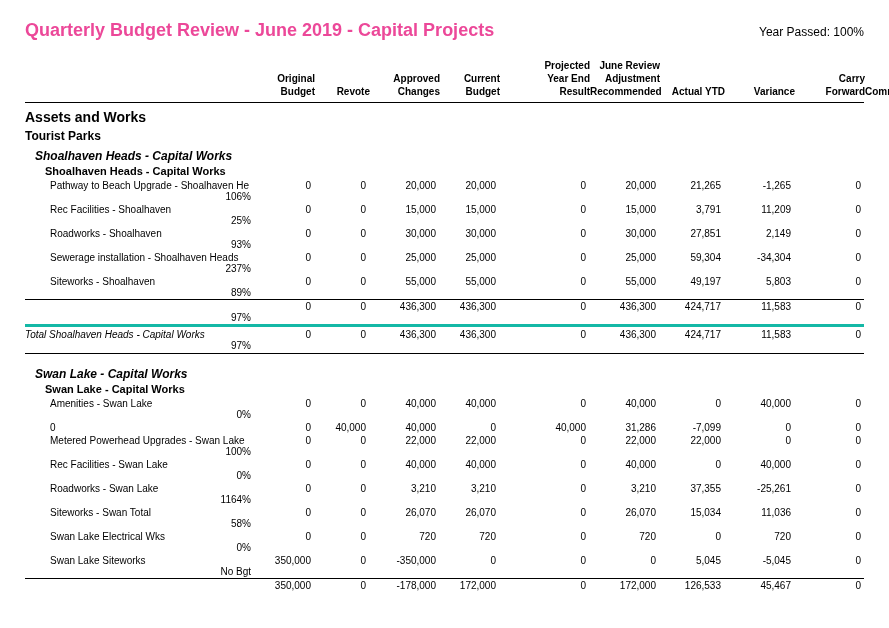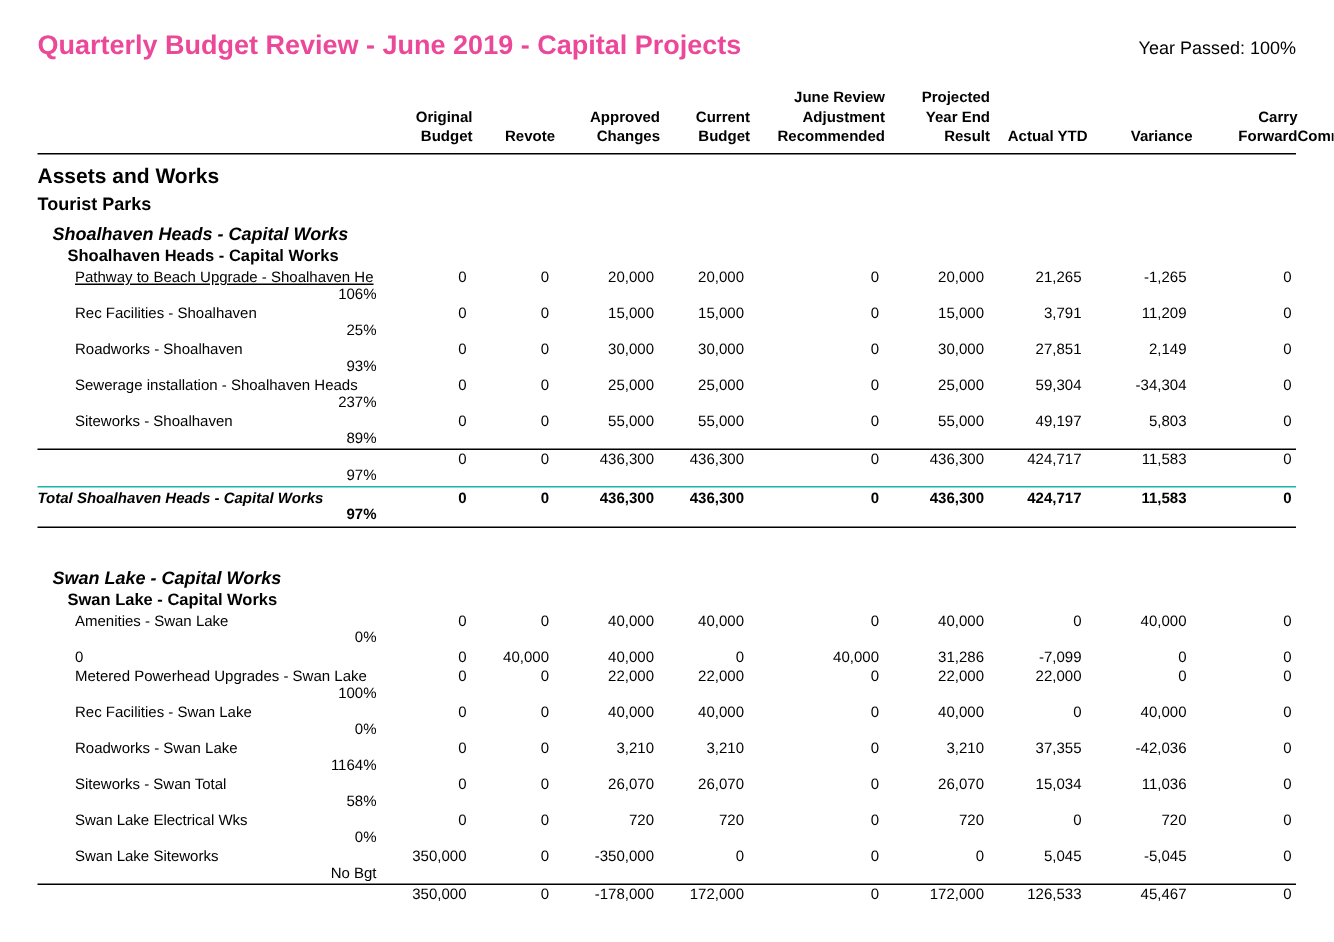--- a/index.html
+++ b/index.html
@@ -89,25 +89,25 @@
     }
     .subtotal-row .cell:first-child {
       text-align: left;
       padding-left: 0;
       padding-right: 0;
     }
     .total-row {
       display: grid;
       grid-template-columns: 230px 60px 55px 70px 60px 90px 70px 65px 70px 70px 65px;
       font-size: 10px;
-      font-weight: bold;
+      font-weight: normal;
       padding: 2px 0;
-      border-top: 1px solid #14b8a6;
+      border-top: 3px solid #14b8a6;
       border-bottom: 1px solid #000;
-      margin-bottom: 16px;
+      margin-bottom: 3px;
     }
     .total-row .cell {
       text-align: right;
       padding-right: 4px;
     }
     .total-row .cell:first-child {
       text-align: left;
       padding-left: 0;
       padding-right: 0;
     }
@@ -122,39 +122,39 @@
   <span class="page-title">Quarterly Budget Review - June 2019 - Capital Projects</span>
   <span class="year-passed">Year Passed: 100%</span>
 </div>
 
 <div class="col-headers">
   <div class="col-header" style="text-align:left;"></div>
   <div class="col-header">Original<br>Budget</div>
   <div class="col-header">Revote</div>
   <div class="col-header">Approved<br>Changes</div>
   <div class="col-header">Current<br>Budget</div>
+  <div class="col-header">Projected<br>Year End<br>Result</div>
   <div class="col-header">June Review<br>Adjustment<br>Recommended</div>
-  <div class="col-header">Projected<br>Year End<br>Result</div>
   <div class="col-header">Actual YTD</div>
   <div class="col-header">Variance</div>
   <div class="col-header">Carry<br>Forward</div>
   <div class="col-header">Commitment*</div>
 </div>
 
 <div class="section-title">Assets and Works</div>
 
 <div style="font-size:12px; font-weight:bold; margin: 3px 0 2px 0;">Tourist Parks</div>
 
 <div class="group-title-italic">Shoalhaven Heads - Capital Works</div>
 
 <div class="group-title-bold">Shoalhaven Heads - Capital Works</div>
 
 <div id="shoalhaven-rows">
     <div class="data-row">
-      <div class="cell" style="padding-left: 25px; text-align: left; text-decoration: underline;">Pathway to Beach Upgrade - Shoalhaven He</div>
+      <div class="cell" style="padding-left: 25px; text-align: left;">Pathway to Beach Upgrade - Shoalhaven He</div>
       <div class="cell">0</div>
       <div class="cell">0</div>
       <div class="cell">20,000</div>
       <div class="cell">20,000</div>
       <div class="cell">0</div>
       <div class="cell">20,000</div>
       <div class="cell">21,265</div>
       <div class="cell">-1,265</div>
       <div class="cell">0</div>
       <div class="cell">0</div>
@@ -312,21 +312,21 @@
     </div>
     <div class="data-row">
       <div class="cell" style="padding-left: 25px; text-align: left;">Roadworks - Swan Lake</div>
       <div class="cell">0</div>
       <div class="cell">0</div>
       <div class="cell">3,210</div>
       <div class="cell">3,210</div>
       <div class="cell">0</div>
       <div class="cell">3,210</div>
       <div class="cell">37,355</div>
-      <div class="cell">-42,036</div>
+      <div class="cell">-25,261</div>
       <div class="cell">0</div>
       <div class="cell">0</div>
       <div class="cell">1164%</div>
     </div>
     <div class="data-row">
       <div class="cell" style="padding-left: 25px; text-align: left;">Siteworks - Swan Total</div>
       <div class="cell">0</div>
       <div class="cell">0</div>
       <div class="cell">26,070</div>
       <div class="cell">26,070</div>

